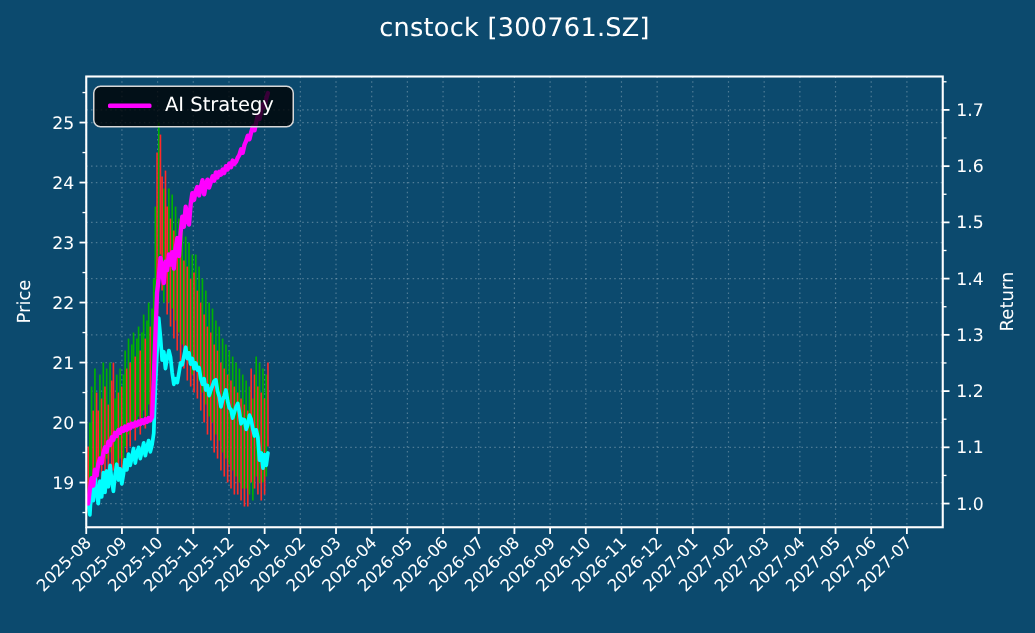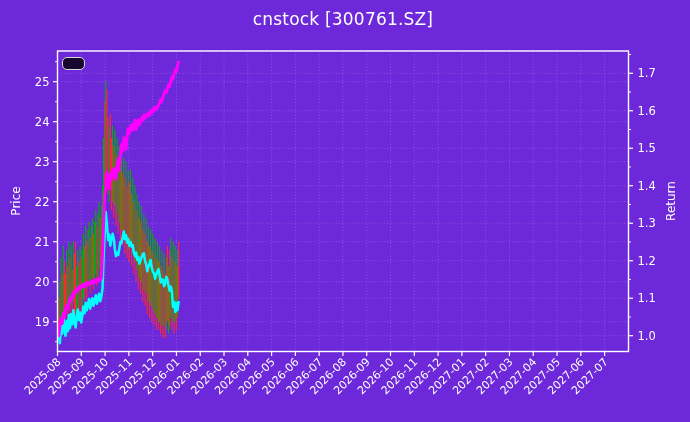--- a/index.html
+++ b/index.html
@@ -1,17 +1,17 @@
 <!DOCTYPE html>
 <html><head>
 <meta charset="utf-8">
 <style>
   html,body{margin:0;padding:0;background:#000;}
   .figure{
-    position:relative;width:690px;height:422px;background:#6d28d9;overflow:hidden;
+    position:relative;width:690px;height:422px;background:#0c4a6e;overflow:hidden;
     font-family:"DejaVu Sans","Liberation Sans",sans-serif;color:#fff;
   }
   .chart-title{
     position:absolute;top:9px;left:0;width:686px;text-align:center;
     font-size:17px;color:#ffffff;letter-spacing:0.2px;
   }
   .y-axis-label{
     position:absolute;font-size:12px;color:#ffffff;white-space:nowrap;
     transform:rotate(-90deg);transform-origin:center center;
   }
@@ -279,14 +279,18 @@
       <line x1="580.814" y1="351.5" x2="580.814" y2="356" stroke="#ffffff" stroke-width="1.2"></line>
       <text transform="translate(584.814,362.5) rotate(-45)" text-anchor="end" fill="#ffffff" font-size="11px" font-family="DejaVu Sans, Liberation Sans, sans-serif">2027-06</text>
       <line x1="604.601" y1="351.5" x2="604.601" y2="356" stroke="#ffffff" stroke-width="1.2"></line>
       <text transform="translate(608.601,362.5) rotate(-45)" text-anchor="end" fill="#ffffff" font-size="11px" font-family="DejaVu Sans, Liberation Sans, sans-serif">2027-07</text>
     </svg>
 
   <div class="y-axis-label left">Price</div>
   <div class="y-axis-label right">Return</div>
 
   <div class="legend">
+    <div class="legend-item">
+      <span class="legend-swatch" id="swatch-0" style="background: rgb(255, 0, 255);"></span>
+      <span class="legend-label">AI Strategy</span>
+    </div>
   </div>
 </div>
 
 </body></html>

